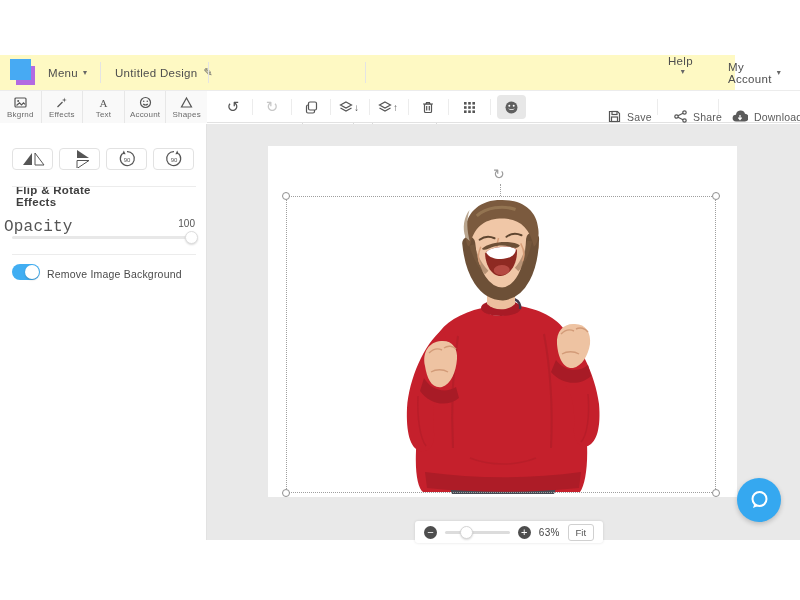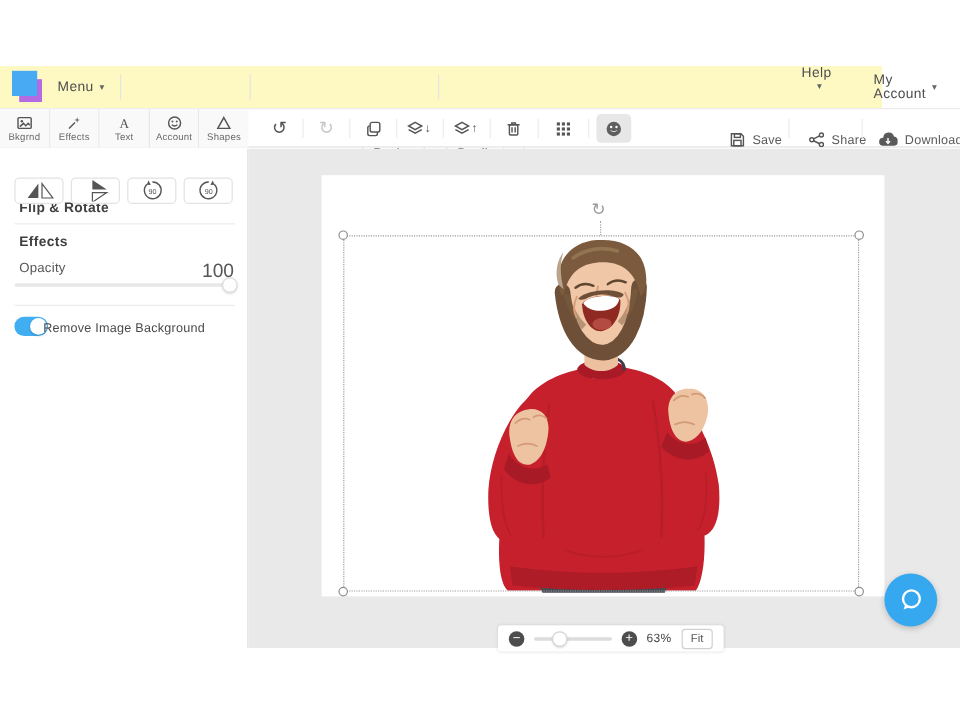--- a/index.html
+++ b/index.html
@@ -43,31 +43,31 @@
   
   .content { position:absolute; left:0; top:124px; width:800px; height:416px; }
   .sidebar { position:absolute; left:0; top:0; width:207px; height:416px; background:#fff;
              border-right:1px solid #e2e2e2; }
   .sec-title { position:absolute; left:16px; font-size:11.5px; font-weight:bold; color:#3f3f3f;
                letter-spacing:.3px; }
   .fr-btn { position:absolute; top:24px; width:41px; height:22px; background:#fff;
             border:1px solid #e2e2e2; border-radius:4px; display:flex; align-items:center;
             justify-content:center; cursor:pointer; }
   .s-div { position:absolute; left:12px; width:184px; height:1px; background:#ececec; }
-  .op-label { position:absolute; left:16px; top:94px; font-size:11px; color:#555; letter-spacing:.2px; }
-  .op-value { position:absolute; right:11px; top:94px; font-size:16px; color:#555;margin-left:12px; }
+  .op-label { position:absolute; left:4px; top:94px; font-size:16px; color:#555; letter-spacing:.2px;font-family:Liberation Mono, monospace; }
+  .op-value { position:absolute; right:11px; top:94px; font-size:10px; color:#555;margin-left:12px; }
   .slider { position:absolute; left:12px; top:112px; width:184px; height:3px; background:#e8e8e8;
             border-radius:2px; cursor:pointer; }
   .slider .knob { position:absolute; right:-2px; top:-5px; width:13px; height:13px; background:#fff;
                   border:1px solid #ddd; border-radius:50%; box-shadow:0 1px 2px rgba(0,0,0,.15); }
   .toggle { position:absolute; left:12px; top:140px; width:28px; height:16px; border-radius:9px;
             background:#41aef2; cursor:pointer; }
   .toggle .knob { position:absolute; right:1px; top:1px; width:14px; height:14px; background:#fff;
                   border-radius:50%; box-shadow:0 1px 2px rgba(0,0,0,.2); }
-  .toggle-label { position:absolute; left:36px; top:144px; font-size:10.5px; color:#4a4a4a;
+  .toggle-label { position:absolute; left:47px; top:144px; font-size:10.5px; color:#4a4a4a;
                   letter-spacing:.2px; }
 
   .workspace { position:absolute; left:207px; top:0; width:593px; height:416px; background:#e9e9e9; }
 
   
   .canvas { position:absolute; left:61px; top:22px; width:469px; height:351px; background:#fff; }
   .selection { position:absolute; left:79px; top:72px; width:430px; height:297px;
                border:1px dotted #9e9e9e; }
   .handle { position:absolute; width:8px; height:8px; background:#fff; border:1px solid #8f8f8f;
             border-radius:50%; cursor:pointer; }
@@ -107,20 +107,24 @@
   <div class="header">
     <div class="logo">
       <div class="back"></div>
       <div class="front"></div>
     </div>
     <div class="h-item" style="left:48px;">
       <span>Menu</span>
       <span class="caret">▾</span>
     </div>
     <div class="h-div" style="left:100px;"></div>
+    <div class="h-item" style="left:115px;">
+      <span>Untitled Design</span>
+      <span class="pencil">✎</span>
+    </div>
     <div class="h-div" style="left:208px;"></div>
     <div class="h-btn" style="left:302px; width:52px;">
       <span>Resize</span>
     </div>
     <div class="h-div" style="left:365px;"></div>
     <div class="h-btn" style="left:372px; width:65px;">
       <span>Duplicate</span>
     </div>
     <div class="h-item" style="left:668px;flex-direction:column;">
       <span>Help</span>
@@ -263,21 +267,21 @@
         <path d="M4,11.5 A3.4,3.4 0 0 1 4,4.7 A4.6,4.6 0 0 1 13,3.8 A3,3 0 0 1 12.5,11.5 Z" fill="#5a5a5a"></path>
         <path d="M8,5 L8,9 M6.3,7.6 L8,9.5 L9.7,7.6" stroke="#fff" stroke-width="1.2" fill="none"></path>
       </svg>
       <span>Download</span>
     </div>
   </div>
 
   <div class="content">
 
     <div class="sidebar">
-      <div class="sec-title" style="top:8px;margin-top:36px;">Flip &amp; Rotate</div>
+      <div class="sec-title" style="top:24px;margin-top:36px;">Flip &amp; Rotate</div>
 
       <div class="fr-btn" style="left:12px;">
         <svg width="26" height="18" viewBox="0 0 26 18">
           <path d="M12,3 L12,15 L3,15 Z" fill="#555"></path>
           <path d="M15,3 L24,15 L15,15 Z" fill="none" stroke="#555" stroke-width="1"></path>
         </svg>
       </div>
       <div class="fr-btn" style="left:59px;">
         <svg width="26" height="18" viewBox="0 0 26 18">
           <g transform="rotate(90 13 9)">

